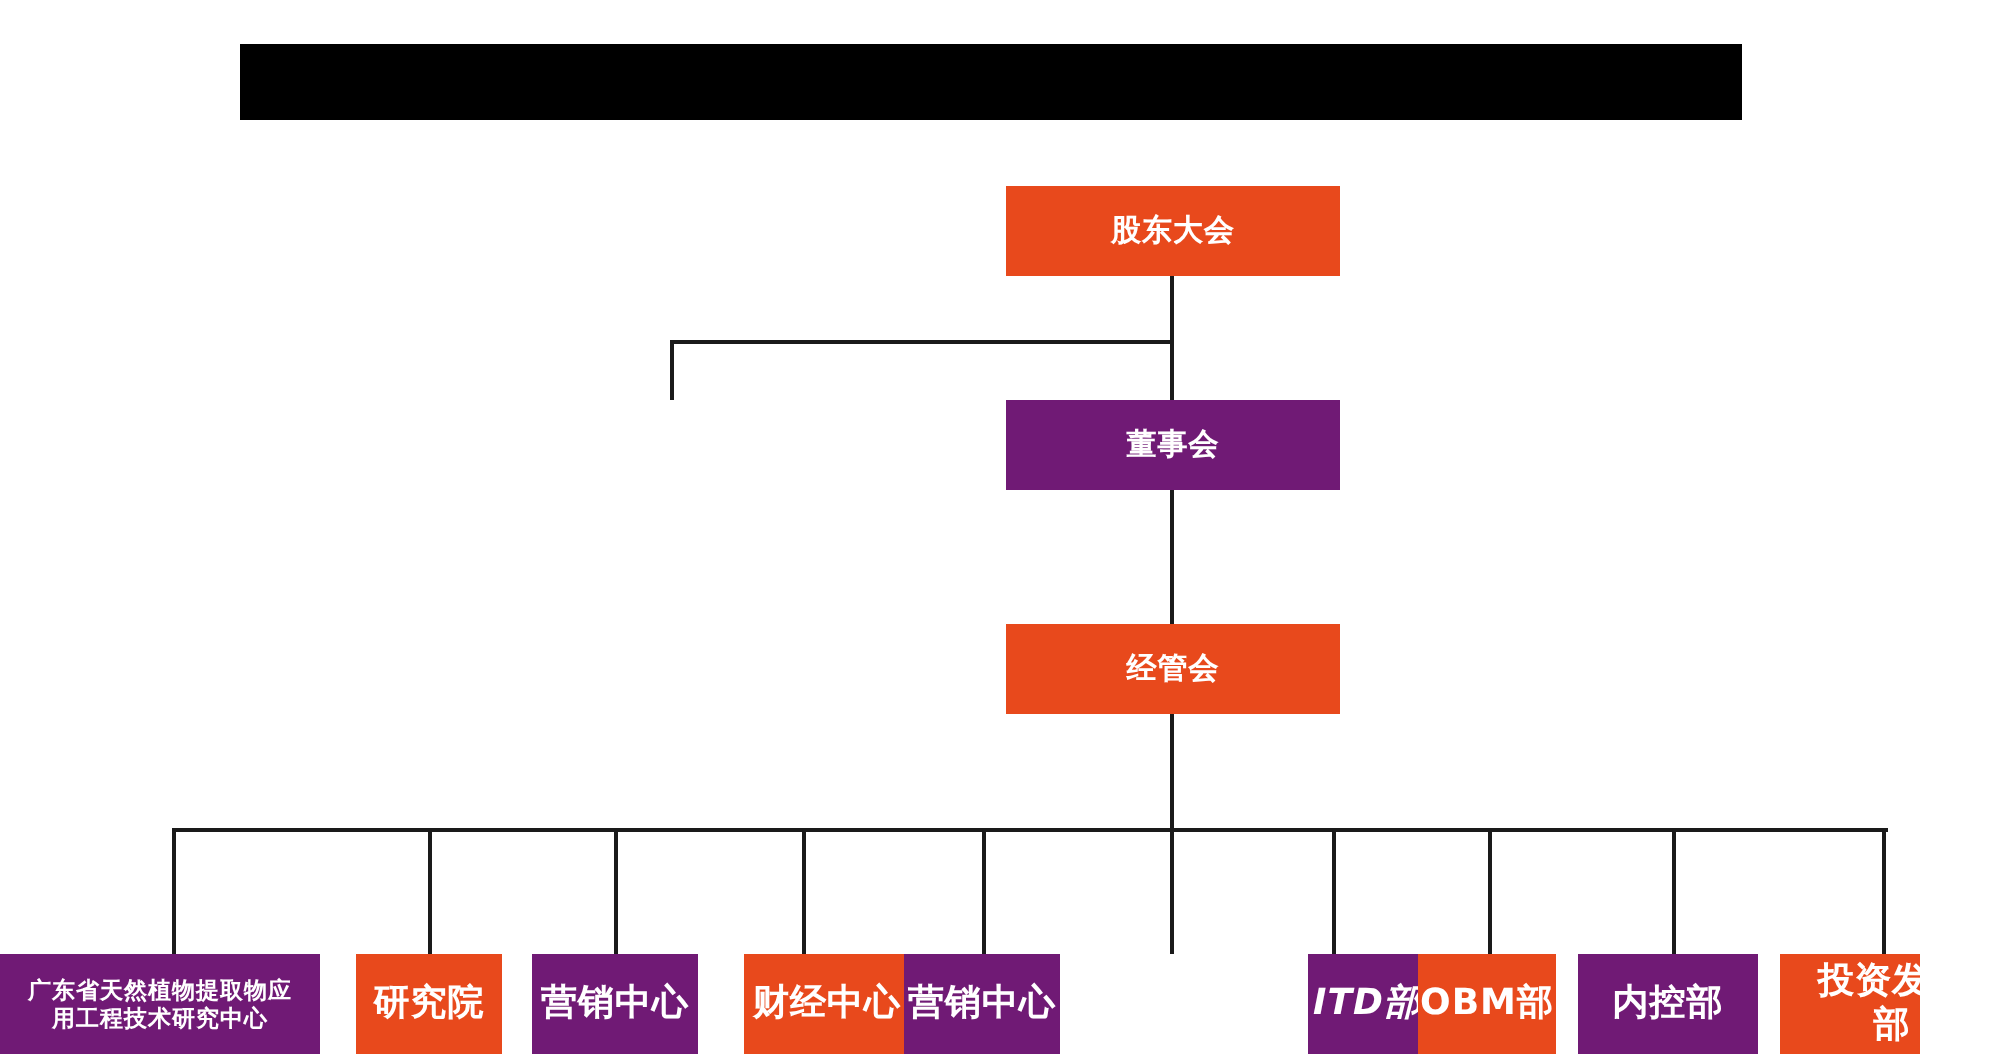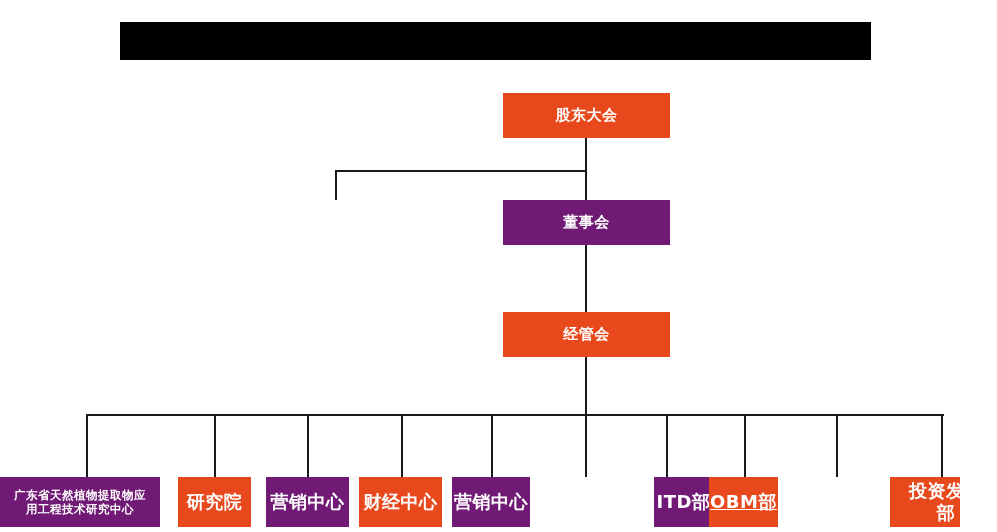--- a/index.html
+++ b/index.html
@@ -109,35 +109,38 @@
   </div>
 
   <div class="node dark leaf" style="left:178px; top:477px; width:73px; height:50px;">
     <span>研究院</span>
   </div>
 
   <div class="node light leaf" style="left:266px; top:477px; width:83px; height:50px;">
     <span>营销中心</span>
   </div>
 
-  <div class="node dark leaf" style="left:359px; top:477px; width:83px; height:50px;">
+  <div class="node dark leaf" style="left:372px; top:477px; width:83px; height:50px;">
     <span>财经中心</span>
   </div>
 
   <div class="node light leaf" style="left:452px; top:477px; width:78px; height:50px;">
     <span>营销中心</span>
   </div>
 
 
-  <div class="node light leaf" style="left:654px; top:477px; width:59px; height:50px;">
+  <div class="node light leaf" style="left:654px; top:477px; width:59px; height:50px;font-style:italic;">
     <span>ITD部</span>
   </div>
 
-  <div class="node dark leaf" style="left:709px; top:477px; width:69px; height:50px;text-decoration:underline;">
+  <div class="node dark leaf" style="left:709px; top:477px; width:69px; height:50px;">
     <span>OBM部</span>
   </div>
 
+  <div class="node light leaf" style="left:789px; top:477px; width:90px; height:50px;">
+    <span>内控部</span>
+  </div>
 
   <div class="node dark leaf" style="left:890px; top:477px; width:100px; height:50px;padding-left:12px;">
     <span>投资发展部</span>
   </div>
 
 </div>
 
 </body></html>

